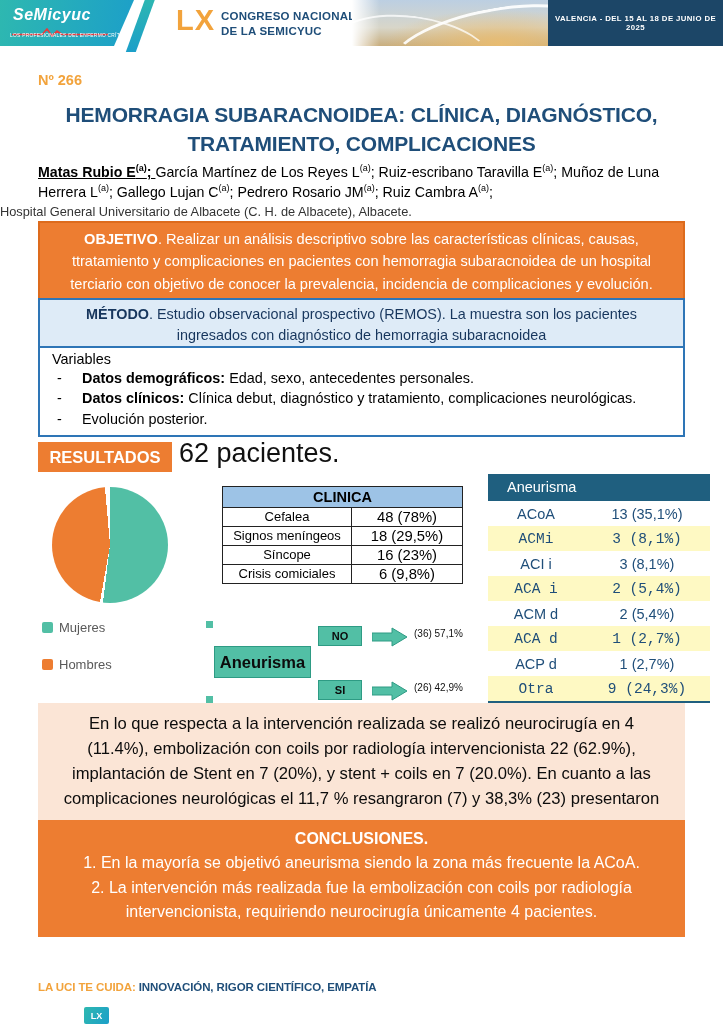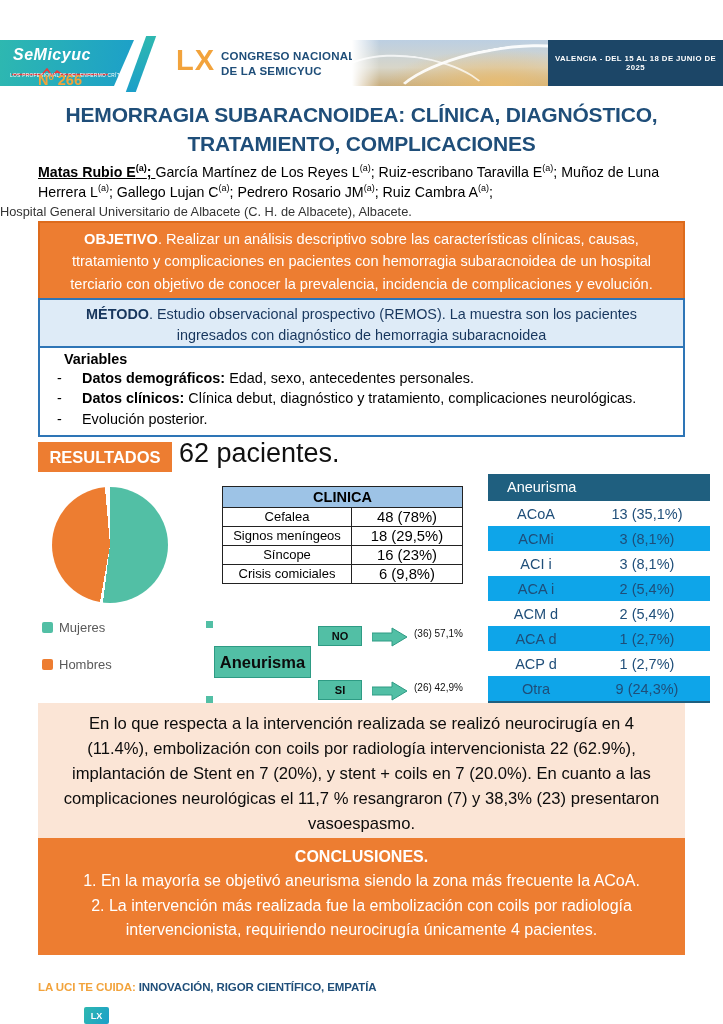--- a/index.html
+++ b/index.html
@@ -2,21 +2,21 @@
 <html><head>
 <meta charset="utf-8">
 <style>
   * { box-sizing: border-box; margin: 0; padding: 0; }
   html,body { background:#fff; }
   .poster{
     position:relative; width:723px; height:1024px; background:#fff;
     font-family:"Liberation Sans", sans-serif; overflow:hidden; margin:0 auto;
   }
   
-  .header{ position:absolute; top:0; left:0; width:718px; height:46px; background:#fff;margin-top:40px; }
+  .header{ position:absolute; top:0; left:0; width:718px; height:46px; background:#fff; }
   .logo-block{
     position:absolute; left:0; top:0; width:134px; height:46px;
     background:linear-gradient(100deg,#2EB8B0 0%,#1C9FC9 100%);
     clip-path:polygon(0 0,134px 0,114px 46px,0 46px);
   }
   .diag-stripe{
     position:absolute; left:136px; top:-4px; width:10px; height:56px;
     background:linear-gradient(180deg,#2EB8B0,#1C9FC9); transform:skewX(-20deg);
   }
   .logo-name{ position:absolute; left:13px; top:6px; color:#fff; font-size:16px; font-weight:bold; font-style:italic; letter-spacing:.5px; }
@@ -57,21 +57,21 @@
   
   .box{ position:absolute; left:38px; width:647px; }
   .objetivo{ top:221px; min-height:73px; background:#ED7D31; border:2px solid #DD6B1D;
              color:#fff; text-align:center; font-size:14.6px; line-height:1.53; padding:5px 16px; }
   .objetivo b{ font-weight:bold; }
   .metodo{ top:298px; min-height:45px; background:#DEEBF7; border:2px solid #2E75B6;
            color:#17365D; text-align:center; font-size:14.4px; line-height:1.45; padding:4px 30px; }
   .metodo b{ font-weight:bold; }
   .variables{ top:346px; height:91px; background:#fff; border:2px solid #2E75B6;
               color:#000; font-size:14.4px; padding:3px 10px; }
-  .variables .vh{ font-weight:bold; margin-left:14px; margin-bottom:1px; }
+  .variables .vh{ font-weight:normal; margin-left:2px; margin-bottom:1px; }
   .vitem{ display:flex; line-height:1.42; }
   .vitem .dash{ width:32px; padding-left:7px; flex:0 0 32px; }
   .vitem b{ font-weight:bold; }
   
   .res-badge{ position:absolute; left:38px; top:442px; width:134px; height:30px; background:#ED7D31;
               color:#fff; font-size:16.5px; font-weight:bold; display:flex; align-items:center; justify-content:center; }
   .patients{ position:absolute; left:179px; top:438px; font-size:27px; color:#111; }
   
   .pie{ position:absolute; left:52px; top:487px; width:116px; height:116px; border-radius:50%;
         background:conic-gradient(#52BFA5 0deg 187deg, #fff 187deg 190deg, #ED7D31 190deg 355deg, #fff 355deg 360deg); }
@@ -84,32 +84,32 @@
   .ctable .chead{ background:#9DC3E6; font-weight:bold; text-align:center; font-size:14.5px; padding:2px 0; border-bottom:1px solid #222; }
   .crow{ display:grid; grid-template-columns:128px 1fr; border-bottom:1px solid #222; }
   .crow > div{ text-align:center; padding:1px 2px; }
   .crow .cval{ border-left:1px solid #222; font-size:14.8px; }
   
   .atable{ position:absolute; left:488px; top:474px; width:222px; color:#1F4E79; font-size:14.5px; border-bottom:2px solid #1F5F7F; }
   .ahead{ background:#1F5F7F; color:#fff; padding:5px 0 5px 19px; font-size:14.5px; height:27px; }
   .arow{ display:grid; grid-template-columns:96px 1fr; height:25px; align-items:center; }
   .arow > div{ text-align:center; }
   .arow:nth-child(odd){ background:#CDE6F2; } 
-  .arow.alt{ background:#0ea5e9; } .arow.plain{ background:#fff; }
+  .arow.alt{ background:#fef9c3;font-family:Liberation Mono, monospace; } .arow.plain{ background:#fff; }
   
   .tsq{ position:absolute; width:7px; height:7px; background:#52BFA5; }
   .flow-node{ position:absolute; background:#52BFA5; border:1px solid #2E9B84; display:flex; align-items:center; justify-content:center; color:#0c0c0c; }
   .node-main{ left:214px; top:646px; width:97px; height:32px; font-size:16.5px; font-weight:bold; }
   .node-small{ width:44px; height:20px; font-size:11px; font-weight:bold; }
   .flow-arrow{ position:absolute; }
   .flow-val{ position:absolute; font-size:10px; color:#111; }
   
   .intervencion{ top:703px; min-height:125px; background:#FBE5D6; color:#0c0c0c;
                  text-align:center; font-size:16.6px; line-height:1.5; padding:9px 24px; }
-  .conclusiones{ top:838px; min-height:117px; background:#ED7D31; color:#fff;
+  .conclusiones{ top:820px; min-height:117px; background:#ED7D31; color:#fff;
                  text-align:center; font-size:16px; line-height:1.52; padding:7px 20px; }
   .conclusiones .chead2{ font-weight:bold; }
   
   .footer{ position:absolute; left:38px; top:981px; font-size:11.5px; font-weight:bold; letter-spacing:-.1px; }
   .footer .flead{ color:#F2A33C; }
   .footer .ftext{ color:#1F4E79; }
   .lx-badge{ position:absolute; left:84px; top:1007px; width:25px; height:17px;
              background:linear-gradient(120deg,#2EB8B0,#1C9FC9); color:#fff; font-size:9px; font-weight:bold;
              display:flex; align-items:center; justify-content:center; border-radius:2px; }
 </style>

